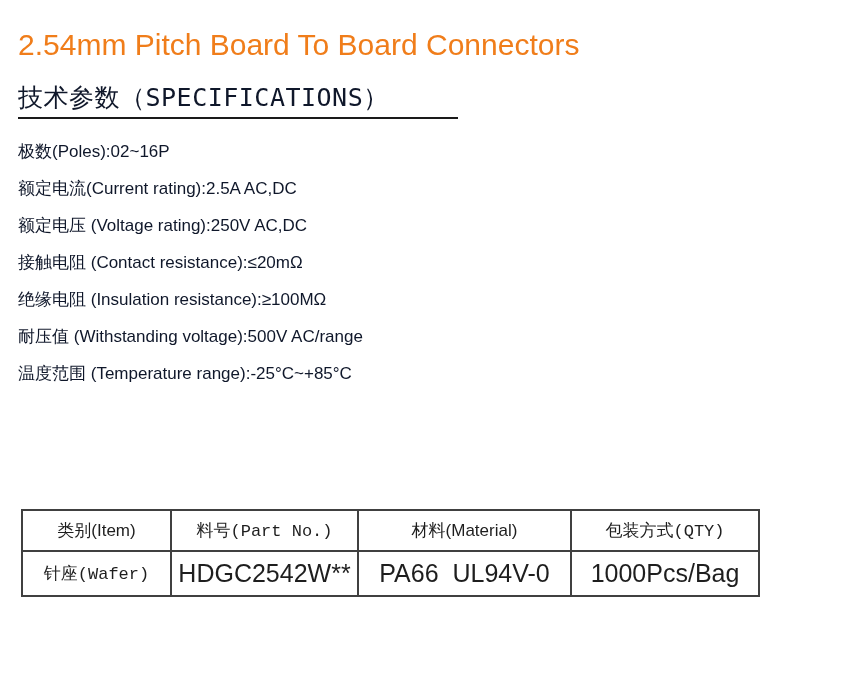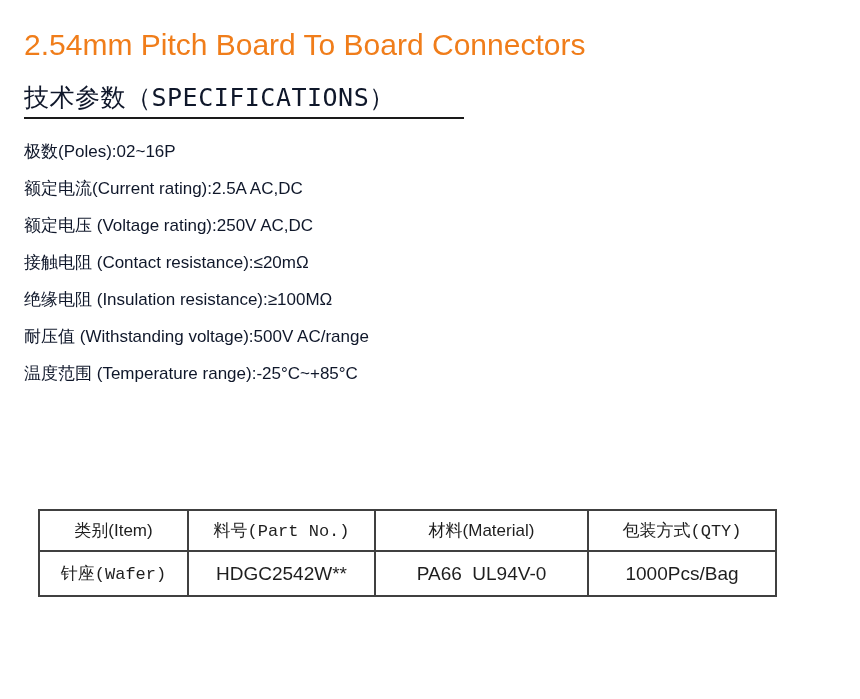--- a/index.html
+++ b/index.html
@@ -7,21 +7,21 @@
     width: 860px;
     height: 699px;
     background: #ffffff;
     font-family: "Liberation Sans", sans-serif;
     color: #1e1e1e;
     overflow: hidden;
   }
   .page {
     width: 860px;
     height: 699px;
-    padding: 28px 0 0 24px;
+    padding: 28px 0 0 18px;
     position: relative;
   }
   .page-title {
     color: #F07D1A;
     font-size: 30px;
     font-weight: 400;
     line-height: 34px;
     letter-spacing: 0px;
     font-family: "Liberation Sans", sans-serif;
   }
@@ -44,37 +44,37 @@
   }
   .spec-list li {
     font-size: 17px;
     line-height: 37px;
     height: 37px;
     color: #0f172a;
     white-space: pre;
   }
   .parts-table {
     position: absolute;
-    left: 38px;
+    left: 21px;
     top: 509px;
     border-collapse: collapse;
     table-layout: fixed;
     width: 737px;
     border-radius: 24px;
   }
   .parts-table th, .parts-table td {
     border: 2px solid #404040;
     text-align: center;
     vertical-align: middle;
     white-space: pre;
     font-weight: 400;
     overflow: hidden;
   }
   .parts-table th { height: 41px; font-size: 17px; }
-  .parts-table td { height: 45px; font-size: 19px; }
+  .parts-table td { height: 45px; font-size: 25px; }
   .sans { font-family: "Liberation Sans", sans-serif; }
   .mono { font-family: Liberation Mono, monospace; font-size: 16px; }
   td.mono { font-size: 17px; margin-top: 12px; }
 </style>
 </head>
 <body>
 
 <div class="page">
 
   <h1 class="page-title">2.54mm Pitch Board To Board Connectors</h1>

